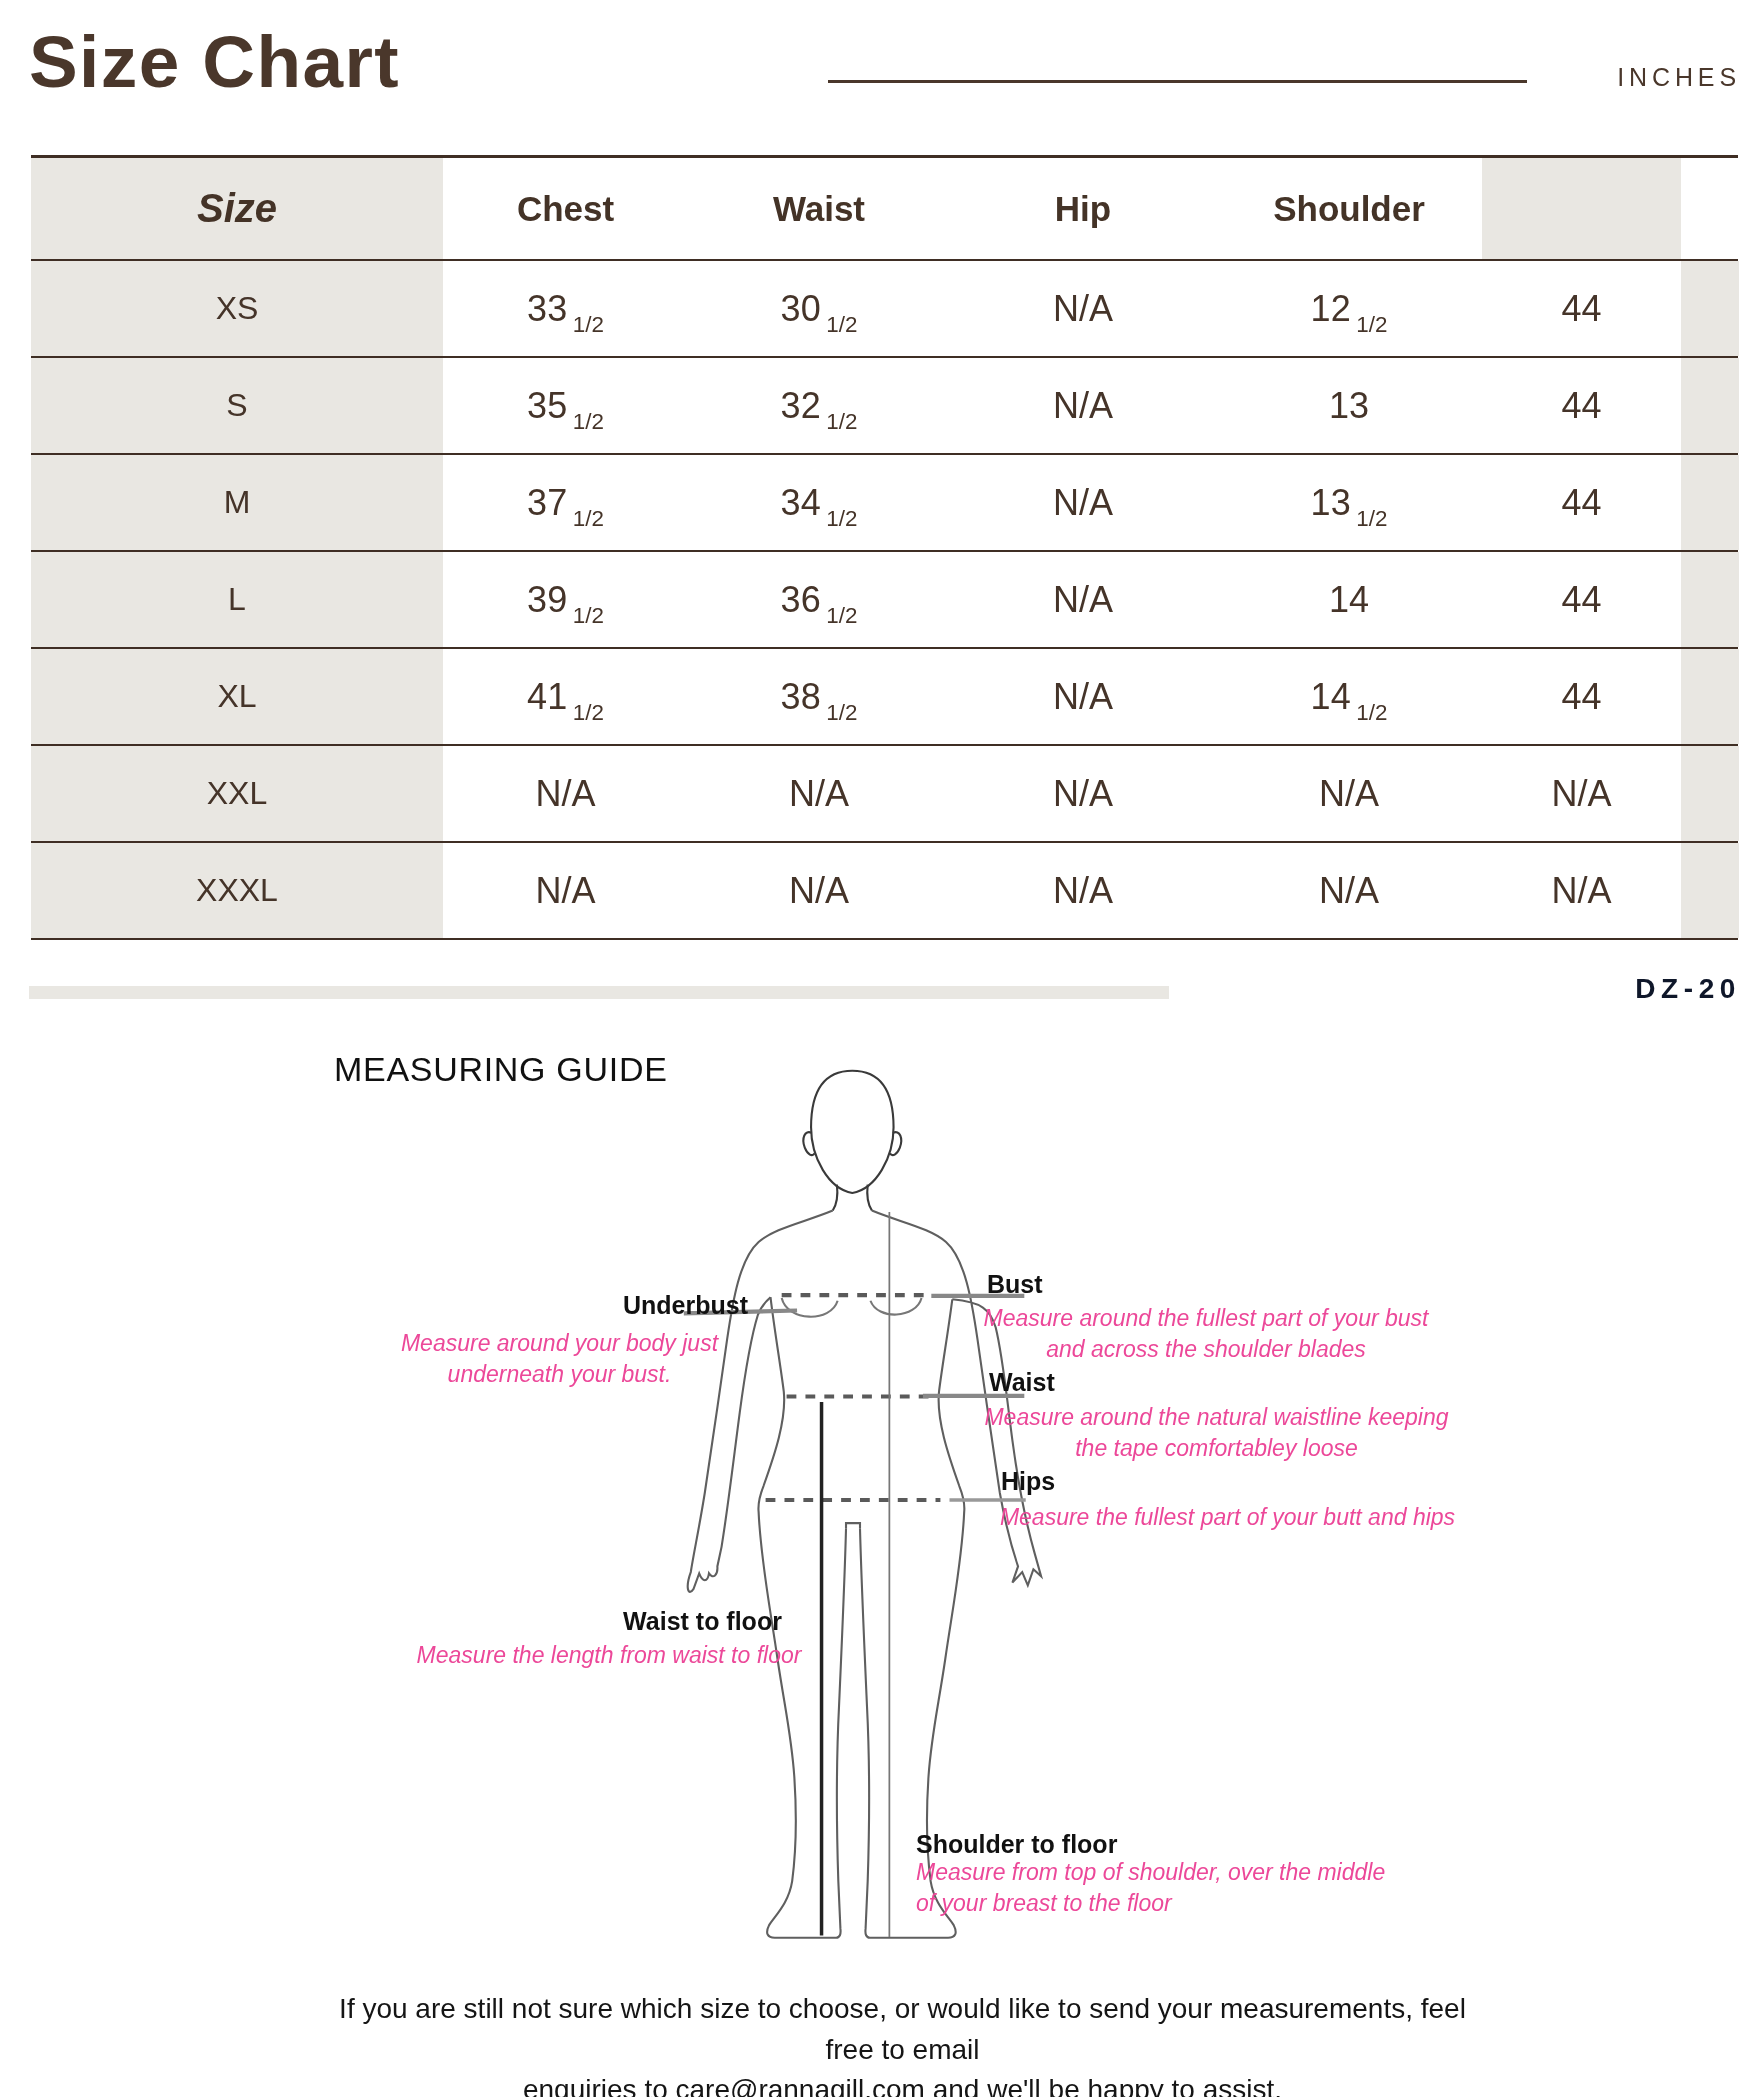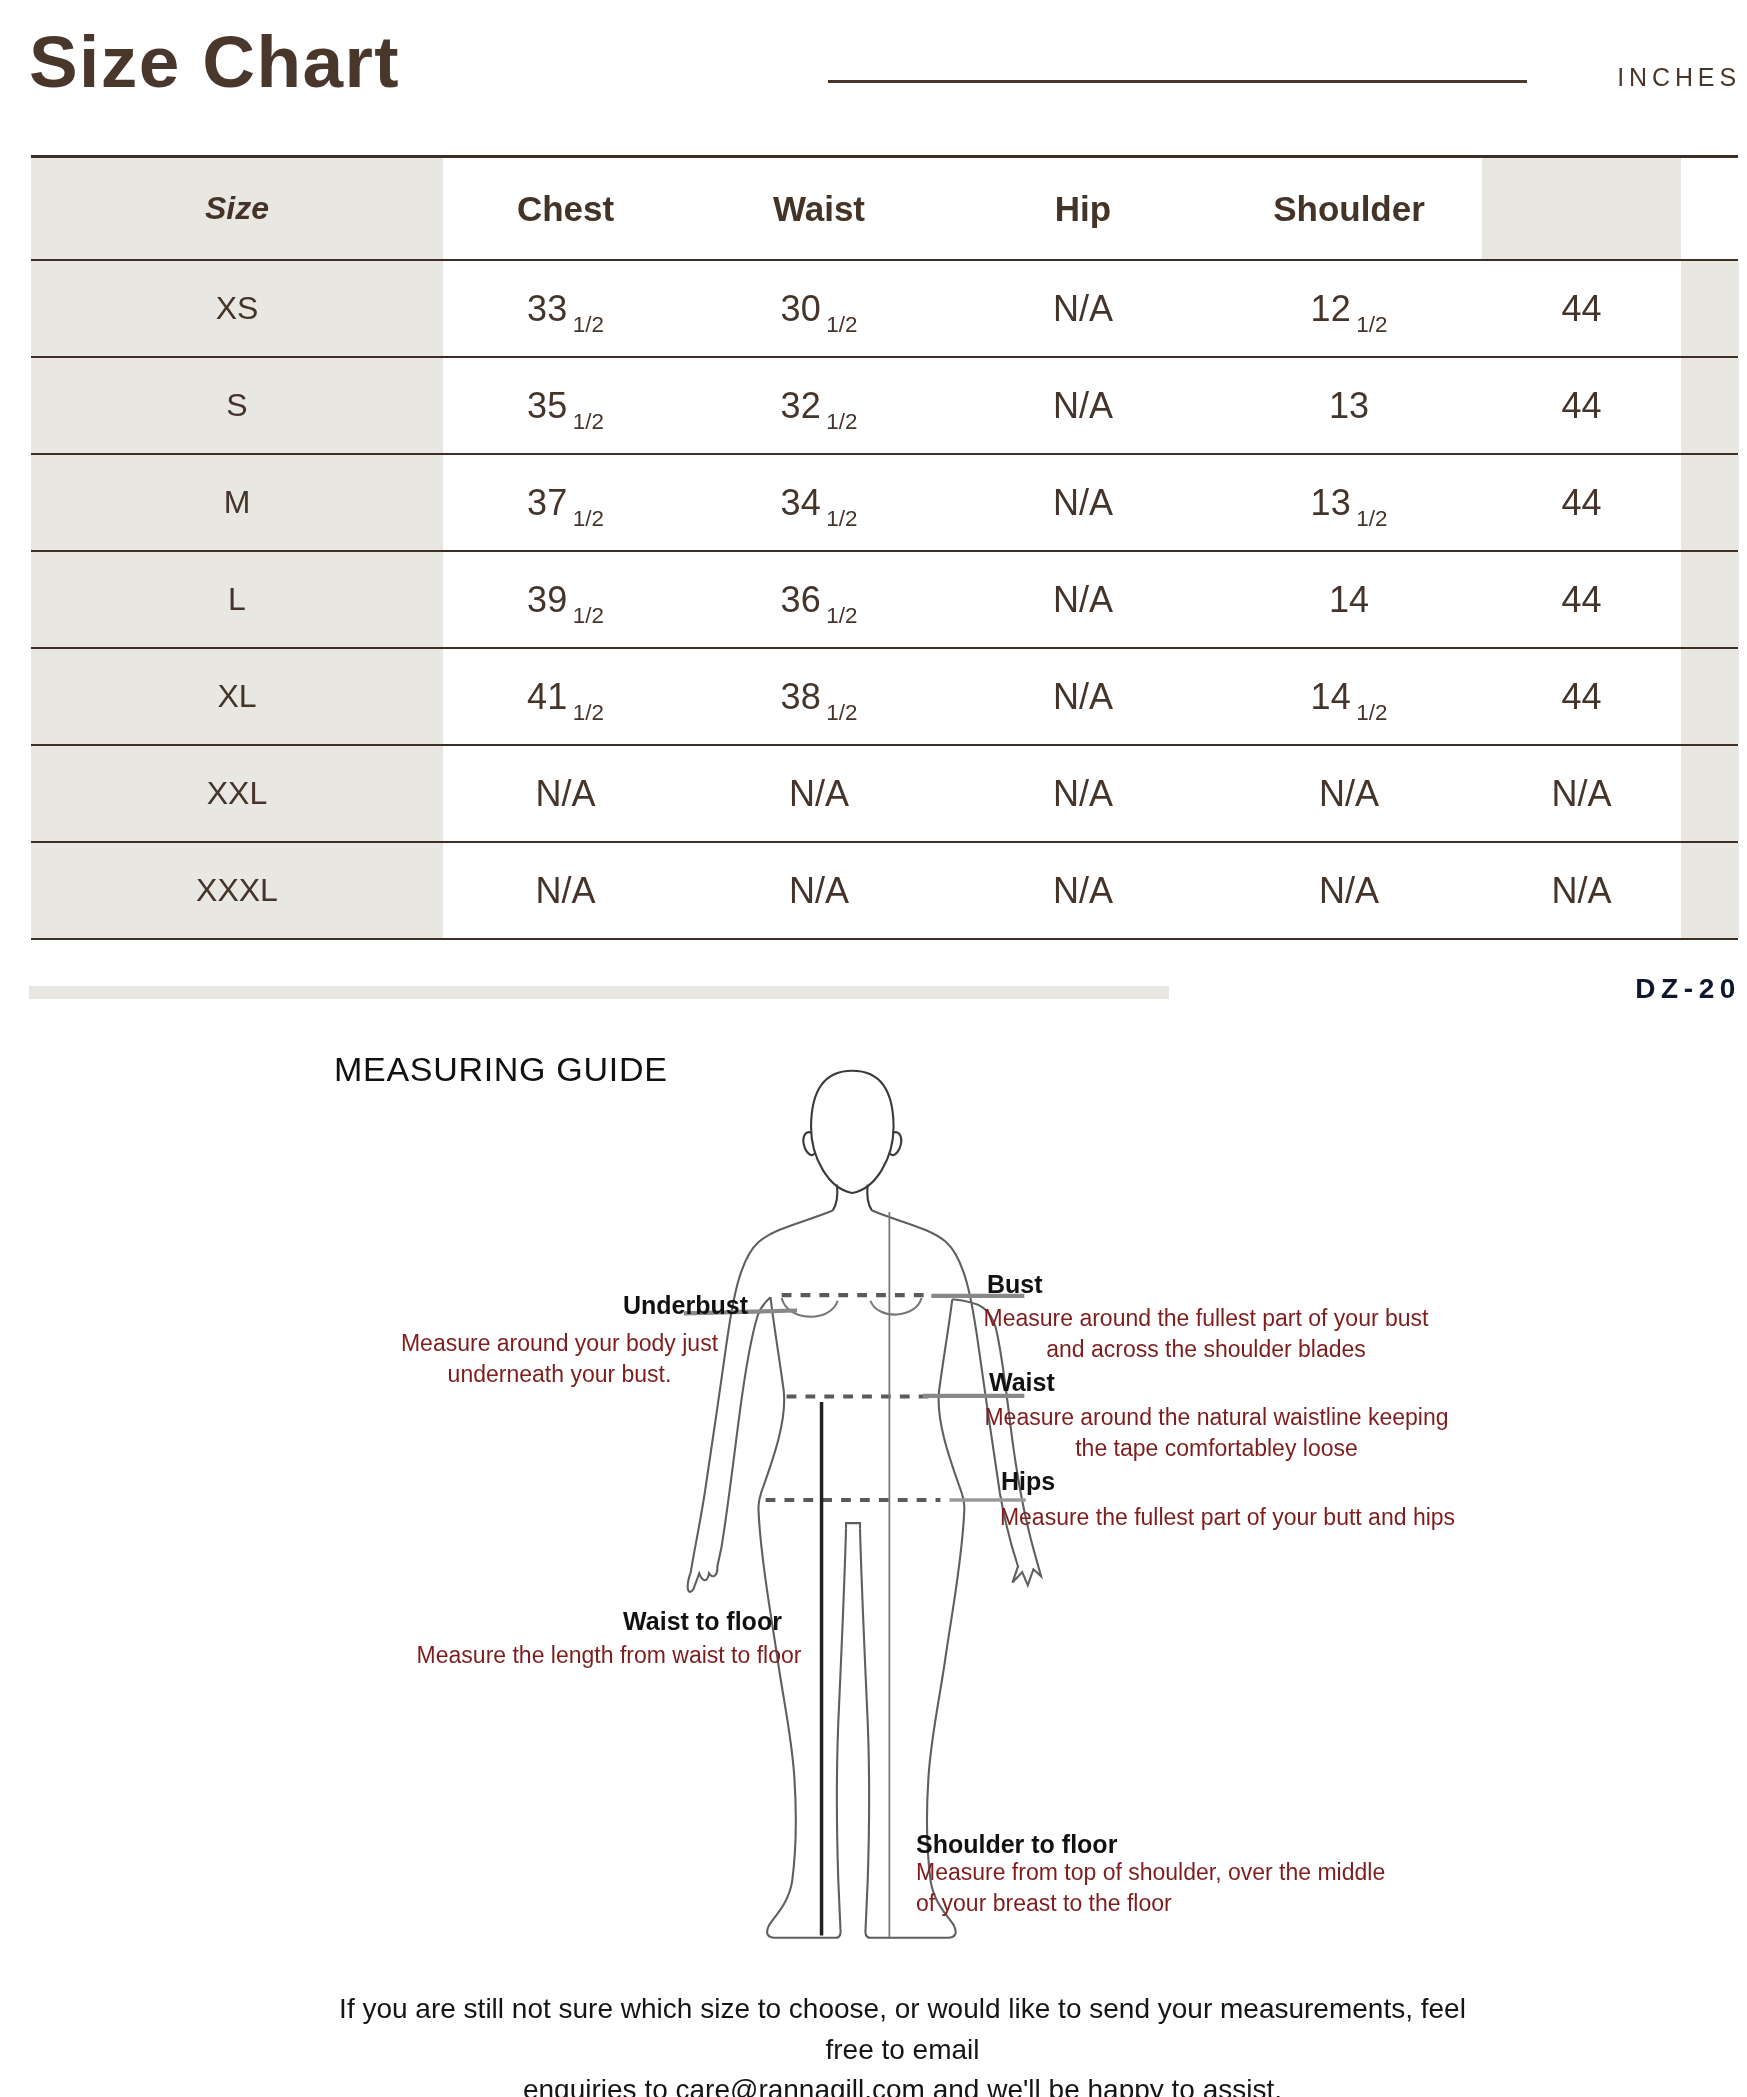--- a/index.html
+++ b/index.html
@@ -16,35 +16,35 @@
   
   #size-table{position:absolute;left:31px;top:155px;width:1707px;border-top:3.5px solid #3f2e24;}
   .trow{display:grid;grid-template-columns:412px 245px 262px 266px 266px 199px 58px;
         border-bottom:2.8px solid #3f2e24;}
   .trow.header{height:101px;}
   .trow.data{height:95px;}
   .tcell{display:flex;align-items:center;justify-content:center;font-size:36px;color:#453429;}
   .tcell.size-col{background:#e9e7e2;font-size:32px;}
   .tcell.strip{background:#e9e7e2;}
   .trow.header .tcell{font-weight:bold;font-size:35px;color:#443327;}
-  .trow.header .tcell.size-col{font-style:italic;font-size:32px;}
+  .trow.header .tcell.size-col{font-style:italic;font-size:40px;}
   .frac{font-size:22.4px;align-self:flex-end;margin:0 0 18px 5.6px;color:#453429;}
 
   
   #divider-bar{position:absolute;left:29px;top:986px;width:1140px;height:12.6px;background:#e9e7e2;}
   #code-label{position:absolute;left:1531px;top:973px;width:210px;text-align:right;
               font-size:28px;font-weight:bold;letter-spacing:5.6px;color:#0f172a;}
 
   
   #guide-heading{position:absolute;left:334px;top:1050px;font-size:34px;color:#111;
                  letter-spacing:0.7px;}
   #figure-svg{position:absolute;left:657px;top:1056px;}
 
   .ann-label{position:absolute;font-size:25px;font-weight:bold;color:#111;}
-  .ann-text{position:absolute;font-size:23px;color:#7f1d1d;line-height:1.35;}
+  .ann-text{position:absolute;font-size:23px;color:#ec4899;line-height:1.35;font-style:italic;}
   #underbust-label{left:580px;top:1291px;width:168px;text-align:right;}
   #underbust-text{left:341px;top:1328px;width:437px;text-align:center;}
   #bust-label{left:987px;top:1270px;}
   #bust-text{left:977px;top:1303px;width:458px;text-align:center;}
   #waist-label{left:989px;top:1368px;}
   #waist-text{left:977px;top:1402px;width:479px;text-align:center;}
   #hips-label{left:1001px;top:1467px;}
   #hips-text{left:983px;top:1502px;width:489px;white-space:nowrap;text-align:center;}
   #wtf-label{left:580px;top:1607px;width:245px;text-align:center;}
   #wtf-text{left:406px;top:1640px;width:406px;text-align:center;white-space:nowrap;}

